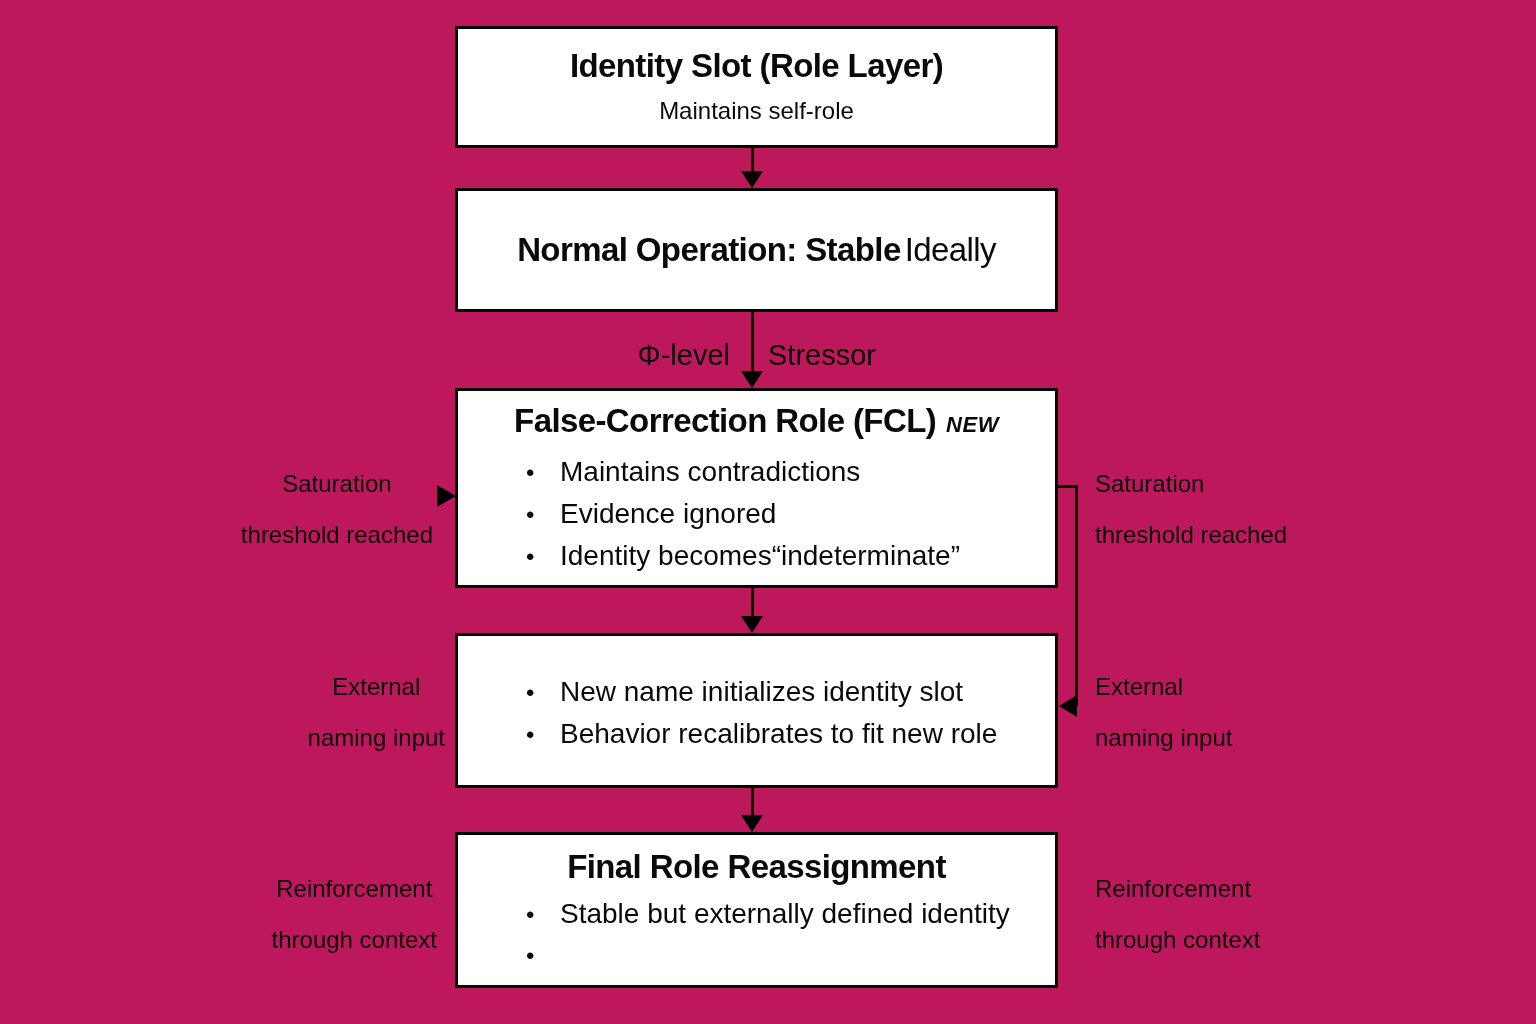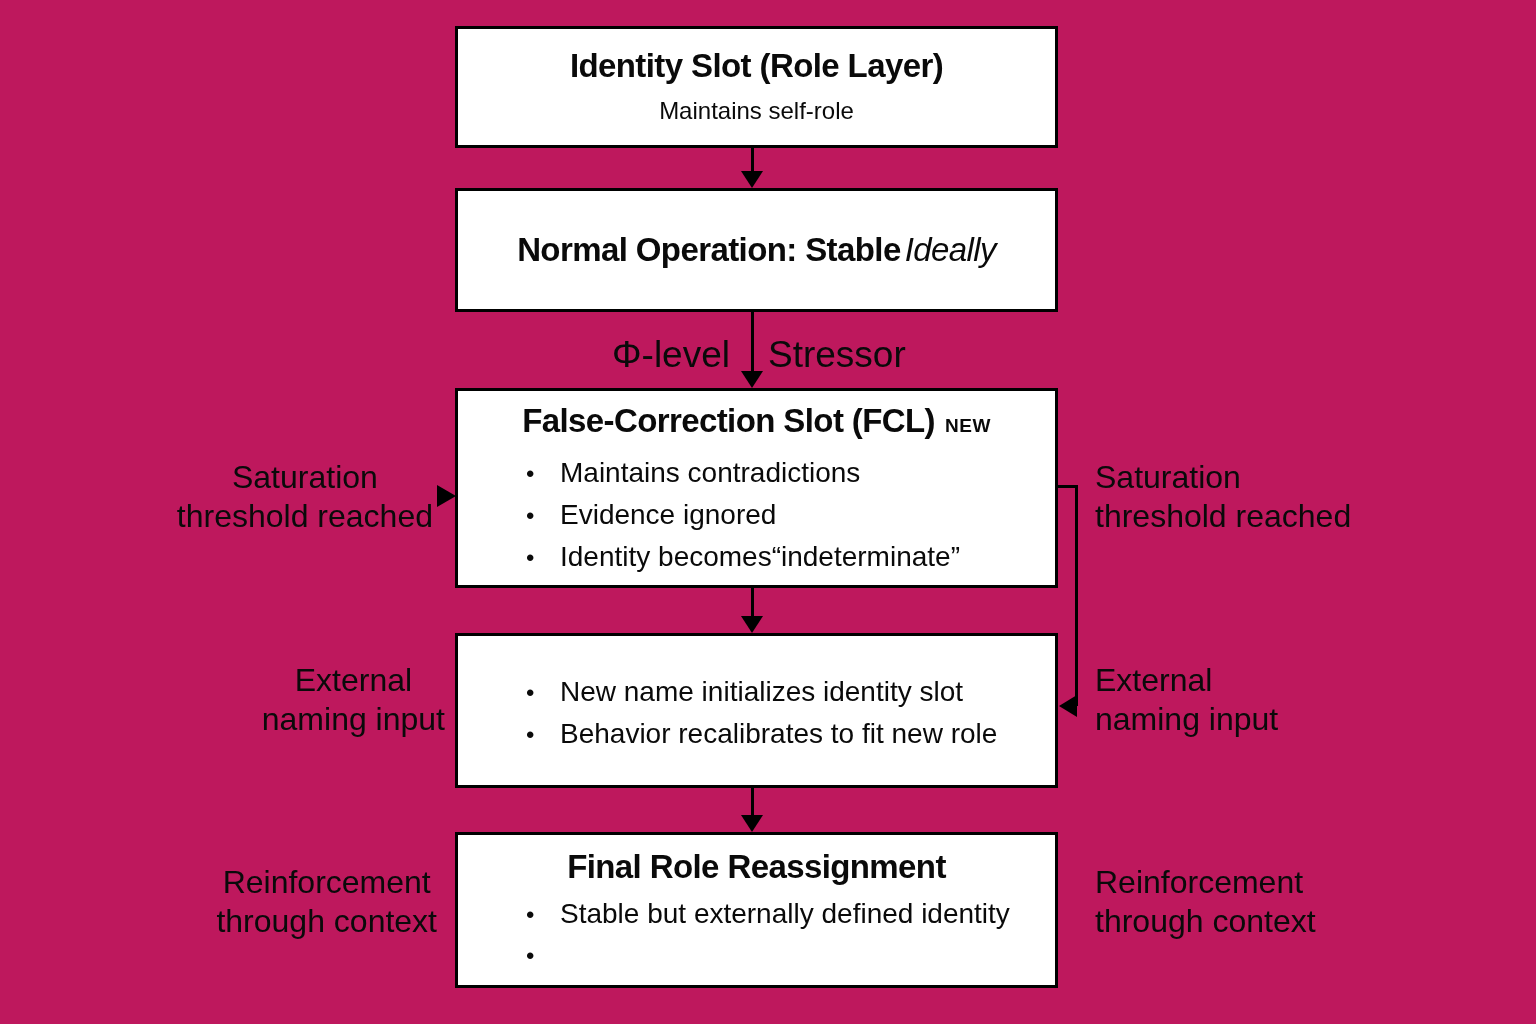--- a/index.html
+++ b/index.html
@@ -25,27 +25,27 @@
     font-size:33px;
     font-weight:700;
     letter-spacing:-0.6px;
     text-align:center;
     line-height:44px;
     white-space:nowrap;
   }
   .title-note{
     font-weight:400;
     margin-left:4px;
-    font-style:italic;
   }
   .title-badge{
-    font-size:19px;
+    font-size:22px;
     font-weight:700;
     letter-spacing:0.5px;
     margin-left:10px;
+    font-style:italic;
   }
   .box-sub{
     font-size:24px;
     font-weight:400;
     text-align:center;
     line-height:38px;
     margin-top:4px;
     white-space:nowrap;
   }
   .bullets{
@@ -92,29 +92,29 @@
     border-left:19px solid #000;
   }
   .elbow{
     position:absolute;
     box-sizing:border-box;
     border-top:3px solid #000;
     border-right:3px solid #000;
   }
   .side-label{
     position:absolute;
-    font-size:32px;
-    line-height:39px;
+    font-size:24px;
+    line-height:51px;
     white-space:pre-line;
   }
   .side-left{text-align:center;}
   .side-right{text-align:left;}
   .flow-label{
     position:absolute;
-    font-size:37px;
+    font-size:29px;
     line-height:36px;
     white-space:nowrap;
     text-align:right;
   }
 </style>
 </head>
 <body>
 
 <div id="canvas">
 
@@ -134,21 +134,21 @@
     </div>
   </div>
 
   <div class="vline" style="left:751px;top:312px;height:59px;"></div>
   <div class="head-down" style="left:741px;top:371px;"></div>
   <div class="flow-label" style="right:806px;top:337px;">Φ-level</div>
   <div class="flow-label" style="left:768px;top:337px;">Stressor</div>
 
   <div class="node" style="left:455px;top:388px;width:603px;height:200px;">
     <div class="box-title">
-      <span>False-Correction Slot (FCL)</span><span class="title-badge">NEW</span>
+      <span>False-Correction Role (FCL)</span><span class="title-badge">NEW</span>
     </div>
     <div class="bullets">
       <div class="bullet-row">
         <span class="dot">•</span>
         <span>Maintains contradictions</span>
       </div>
       <div class="bullet-row">
         <span class="dot">•</span>
         <span>Evidence ignored</span>
       </div>

